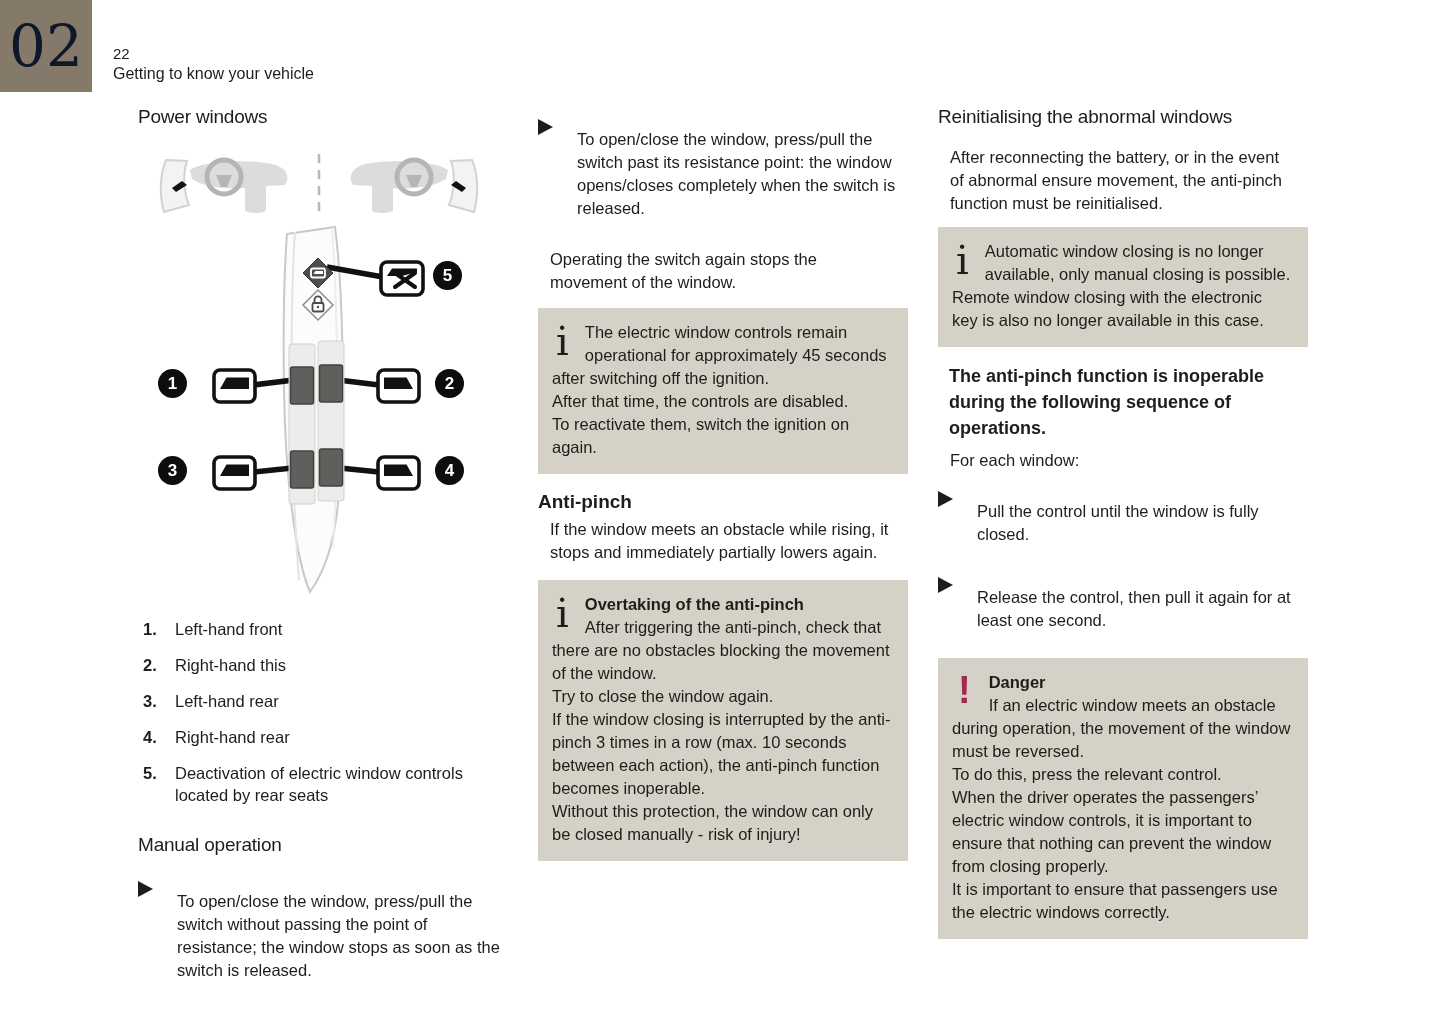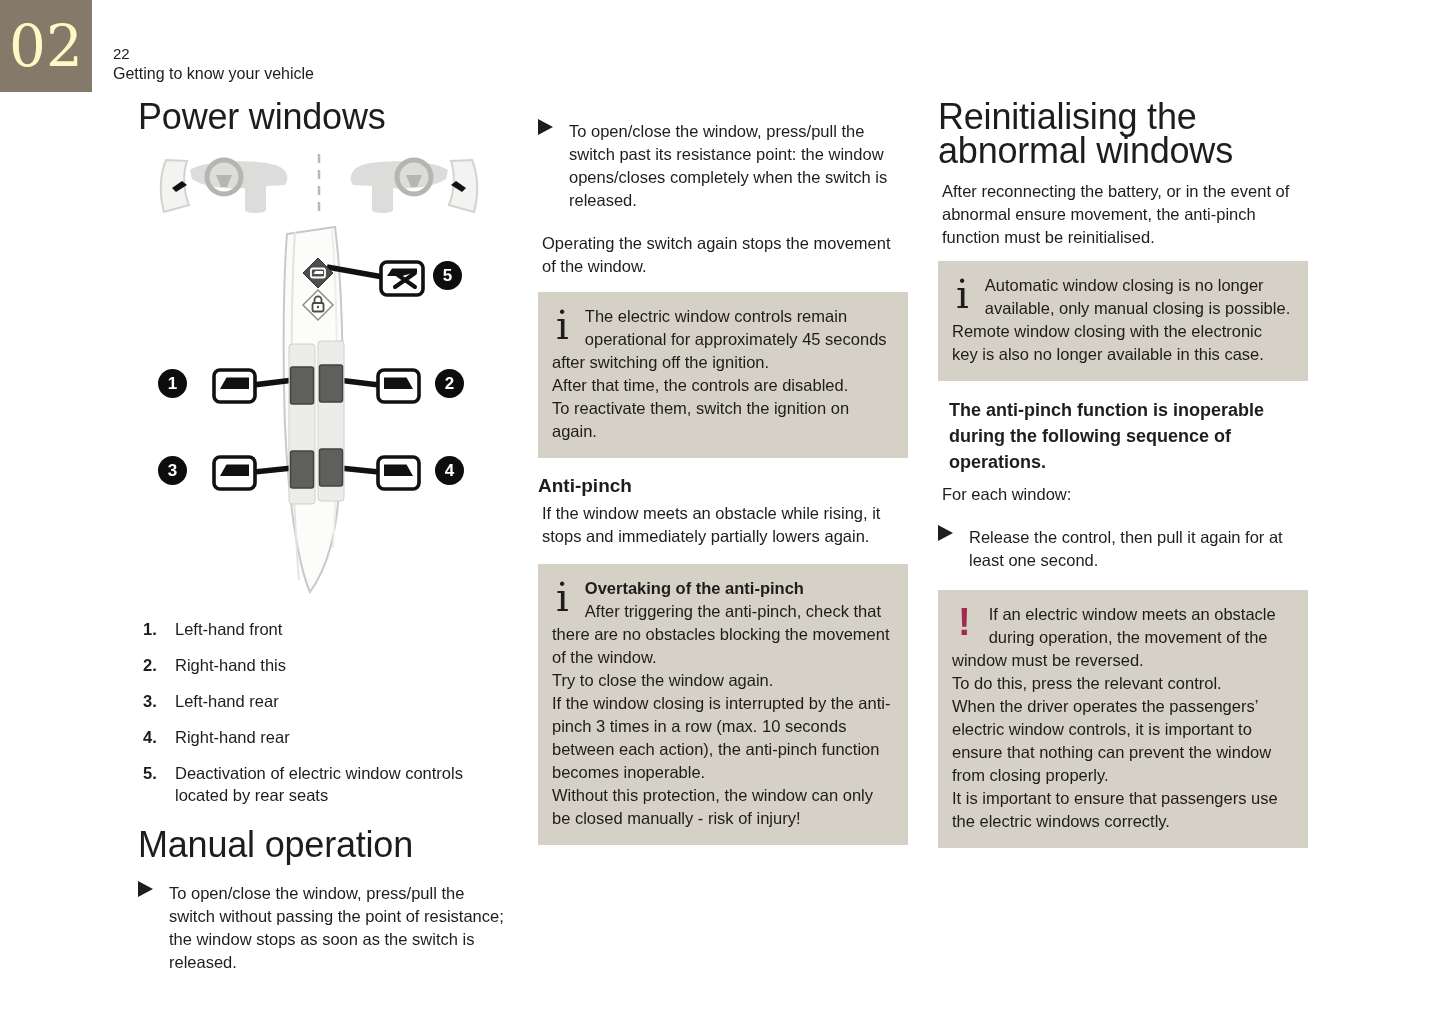--- a/index.html
+++ b/index.html
@@ -1,32 +1,32 @@
 <!DOCTYPE html>
 <html><head>
 <meta charset="utf-8">
 <style>
   html,body{margin:0;padding:0;background:#ffffff;}
   body{width:1445px;height:1018px;font-family:"Liberation Sans",sans-serif;color:#1d1d1b;}
   .page{position:relative;width:1445px;height:1018px;background:#fff;overflow:hidden;}
 
   .chapter-badge{position:absolute;left:0;top:0;width:92px;height:92px;background:#857969;
-    color:#fef9c3;display:flex;align-items:center;justify-content:center;
+    color:#0f172a;display:flex;align-items:center;justify-content:center;
     font-family:"DejaVu Serif",serif;font-size:58px;line-height:1;}
   .page-meta{position:absolute;left:113px;top:45px;}
   .page-num{font-weight:normal;font-size:15px;}
   .section-name{font-size:16px;margin-top:3px;}
 
   .col{position:absolute;top:100px;}
   .col1{left:138px;width:374px;}
   .col2{left:538px;width:370px;}
   .col3{left:938px;width:370px;}
 
-  .heading{font-size:36px;font-weight:400;margin:0;line-height:34px;letter-spacing:-0.2px;}
-  .para{font-size:16.5px;line-height:23px;margin:4px;}
+  .heading{font-size:19px;font-weight:400;margin:0;line-height:34px;letter-spacing:-0.2px;}
+  .para{font-size:16.5px;line-height:23px;margin:12px;}
   .mt12{margin-top:12px;} .mt16{margin-top:16px;}
 
   .bullet{display:flex;gap:12px;margin-top:16px;}
   .tri{width:0;height:0;border-top:8px solid transparent;border-bottom:8px solid transparent;
     border-left:15px solid #1d1d1b;margin-top:3px;flex:none;}
   .bullet .para{flex:1;}
 
   .infobox{background:#d6d1c6;padding:13px 16px 15px 14px;margin-top:14px;
     font-size:16.5px;line-height:23px;}
   .info-icon{float:left;font-family:"DejaVu Serif",serif;font-size:40px;line-height:0.85;
@@ -224,25 +224,30 @@
       <span class="info-icon">i</span>
       <div class="pre">Automatic window closing is no longer available, only manual closing is possible.
 Remote window closing with the electronic key is also no longer available in this case.</div>
     </div>
 
     <p class="lede">The anti-pinch function is inoperable during the following sequence of operations.</p>
     <p class="para" style="margin-top:8px;">For each window:</p>
 
     <div class="bullet">
       <span class="tri"></span>
+      <p class="para">Pull the control until the window is fully closed.</p>
+    </div>
+    <div class="bullet">
+      <span class="tri"></span>
       <p class="para">Release the control, then pull it again for at least one second.</p>
     </div>
 
     <div class="infobox">
       <span class="danger-icon">!</span>
+      <div class="info-title">Danger</div>
       <div class="pre">If an electric window meets an obstacle during operation, the movement of the window must be reversed.
 To do this, press the relevant control.
 When the driver operates the passengers’ electric window controls, it is important to ensure that nothing can prevent the window from closing properly.
 It is important to ensure that passengers use the electric windows correctly.</div>
     </div>
   </div>
 
 </div>
 
 </body></html>

